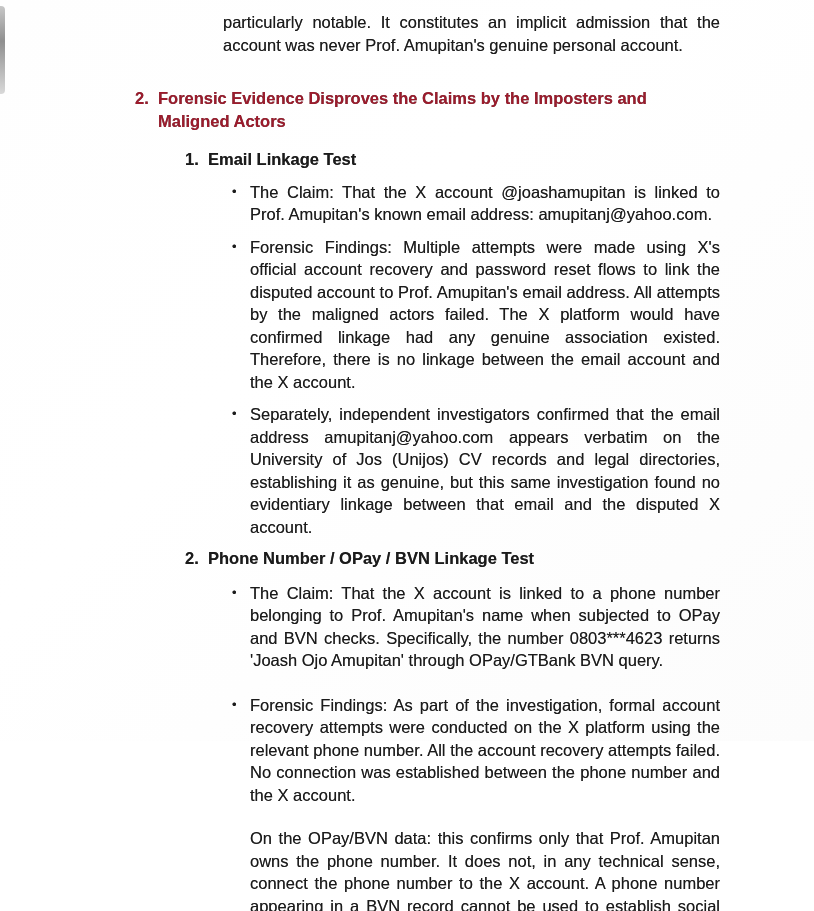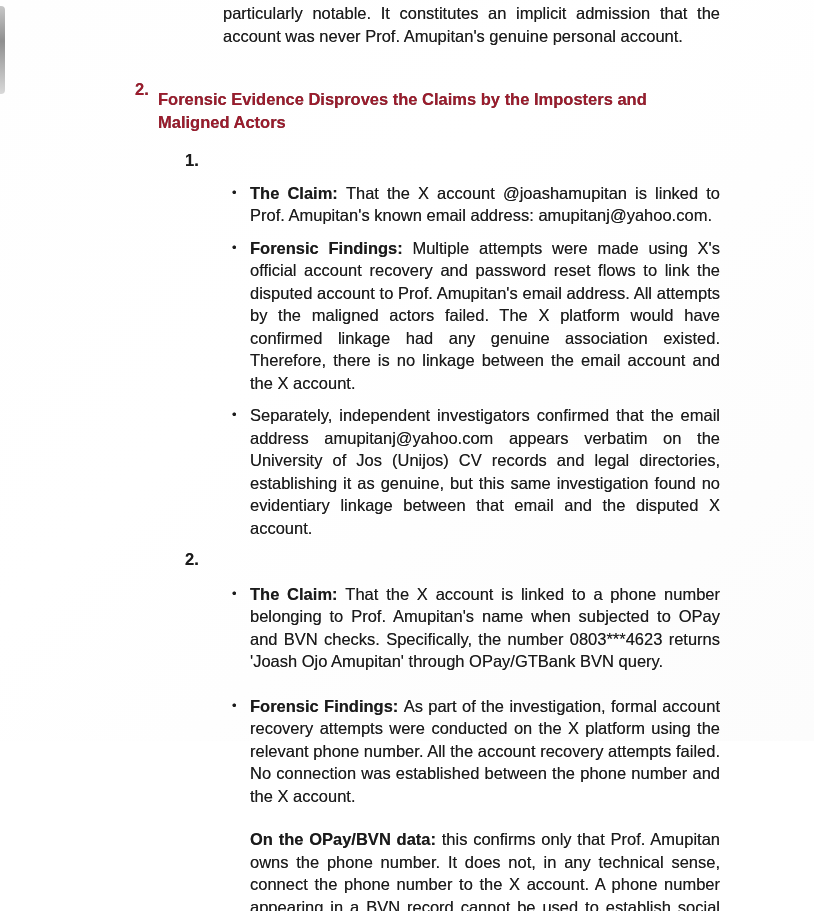--- a/index.html
+++ b/index.html
@@ -15,21 +15,21 @@
     font-size: 16.5px;
     line-height: 22.5px;
     color: #1b1b1b;
     position: relative;
     text-shadow: 0 0 0.6px rgba(25,25,25,0.65);
   }
   .page {
     position: relative;
     width: 814px;
     height: 741px;
-    padding-top: 2px;
+    padding-top: 11px;
     box-sizing: border-box;
     background: linear-gradient(135deg, #fefefe 0%, #ffffff 40%, #fcfcfc 100%);
   }
   .edge-artifact {
     position: absolute;
     left: 0;
     top: 6px;
     width: 5px;
     height: 88px;
     background: linear-gradient(180deg, #c7c7c7, #8f8f8f 40%, #d9d9d9);
@@ -72,58 +72,60 @@
     flex: 1;
     text-align: justify;
   }
   .m10 { margin-top: 10px; }
   .m12 { margin-top: 12px; }
   .m22 { margin-top: 22px; }
   .closing {
     margin: 21px 94px 0 250px;
     text-align: justify;
   }
-  b { font-weight: bold; }
+  b { font-weight: normal; }
   .u { text-underline-offset: 2px; }
 </style>
 </head>
 <body>
 
 <div class="page">
 
   <div class="edge-artifact"></div>
 
   <p class="intro">particularly notable. It constitutes an implicit admission that the account was never Prof. Amupitan's genuine personal account.</p>
 
   <div class="section-heading">
     <span class="num" style="color: rgb(156, 27, 44);">2.</span>
-    <span class="title" style="color: rgb(156, 27, 44); margin-top: 10px;">Forensic Evidence Disproves the Claims by the Imposters and Maligned Actors</span>
+    <span class="title" style="color: rgb(156, 27, 44);">Forensic Evidence Disproves the Claims by the Imposters and Maligned Actors</span>
   </div>
 
   <div class="sub-heading s1">
     <span class="num">1.</span>
+    <span class="title">Email Linkage Test</span>
   </div>
 
   <div class="bullet m10">
     <span class="dot">•</span>
     <p class="btext"><b>The Claim: </b><span>That the X account @joashamupitan is linked to Prof. Amupitan's known email address: </span><span class="u">amupitanj@yahoo.com</span><span>.</span></p>
   </div>
 
   <div class="bullet m10">
     <span class="dot">•</span>
     <p class="btext"><b>Forensic Findings: </b><span>Multiple attempts were made using X's official account recovery and password reset flows to link the disputed account to Prof. Amupitan's email address. All attempts by the maligned actors failed. The X platform would have confirmed linkage had any genuine association existed. Therefore, there is no linkage between the email account and the X account.</span></p>
   </div>
 
   <div class="bullet m10">
     <span class="dot">•</span>
     <p class="btext"><span>Separately, independent investigators confirmed that the email address amupitanj@yahoo.com appears verbatim on the University of Jos (Unijos) CV records and legal directories, establishing it as genuine, but this same investigation found no evidentiary linkage between that email and the disputed X account.</span></p>
   </div>
 
   <div class="sub-heading s2">
     <span class="num">2.</span>
+    <span class="title">Phone Number / OPay / BVN Linkage Test</span>
   </div>
 
   <div class="bullet m12">
     <span class="dot">•</span>
     <p class="btext"><b>The Claim: </b><span>That the X account is linked to a phone number belonging to Prof. Amupitan's name when subjected to OPay and BVN checks. Specifically, the number 0803***4623 returns 'Joash Ojo Amupitan' through OPay/GTBank BVN query.</span></p>
   </div>
 
   <div class="bullet m22">
     <span class="dot">•</span>
     <p class="btext"><b>Forensic Findings: </b><span>As part of the investigation, formal account recovery attempts were conducted on the X platform using the relevant phone number. All the account recovery attempts failed. No connection was established between the phone number and the X account.</span></p>

